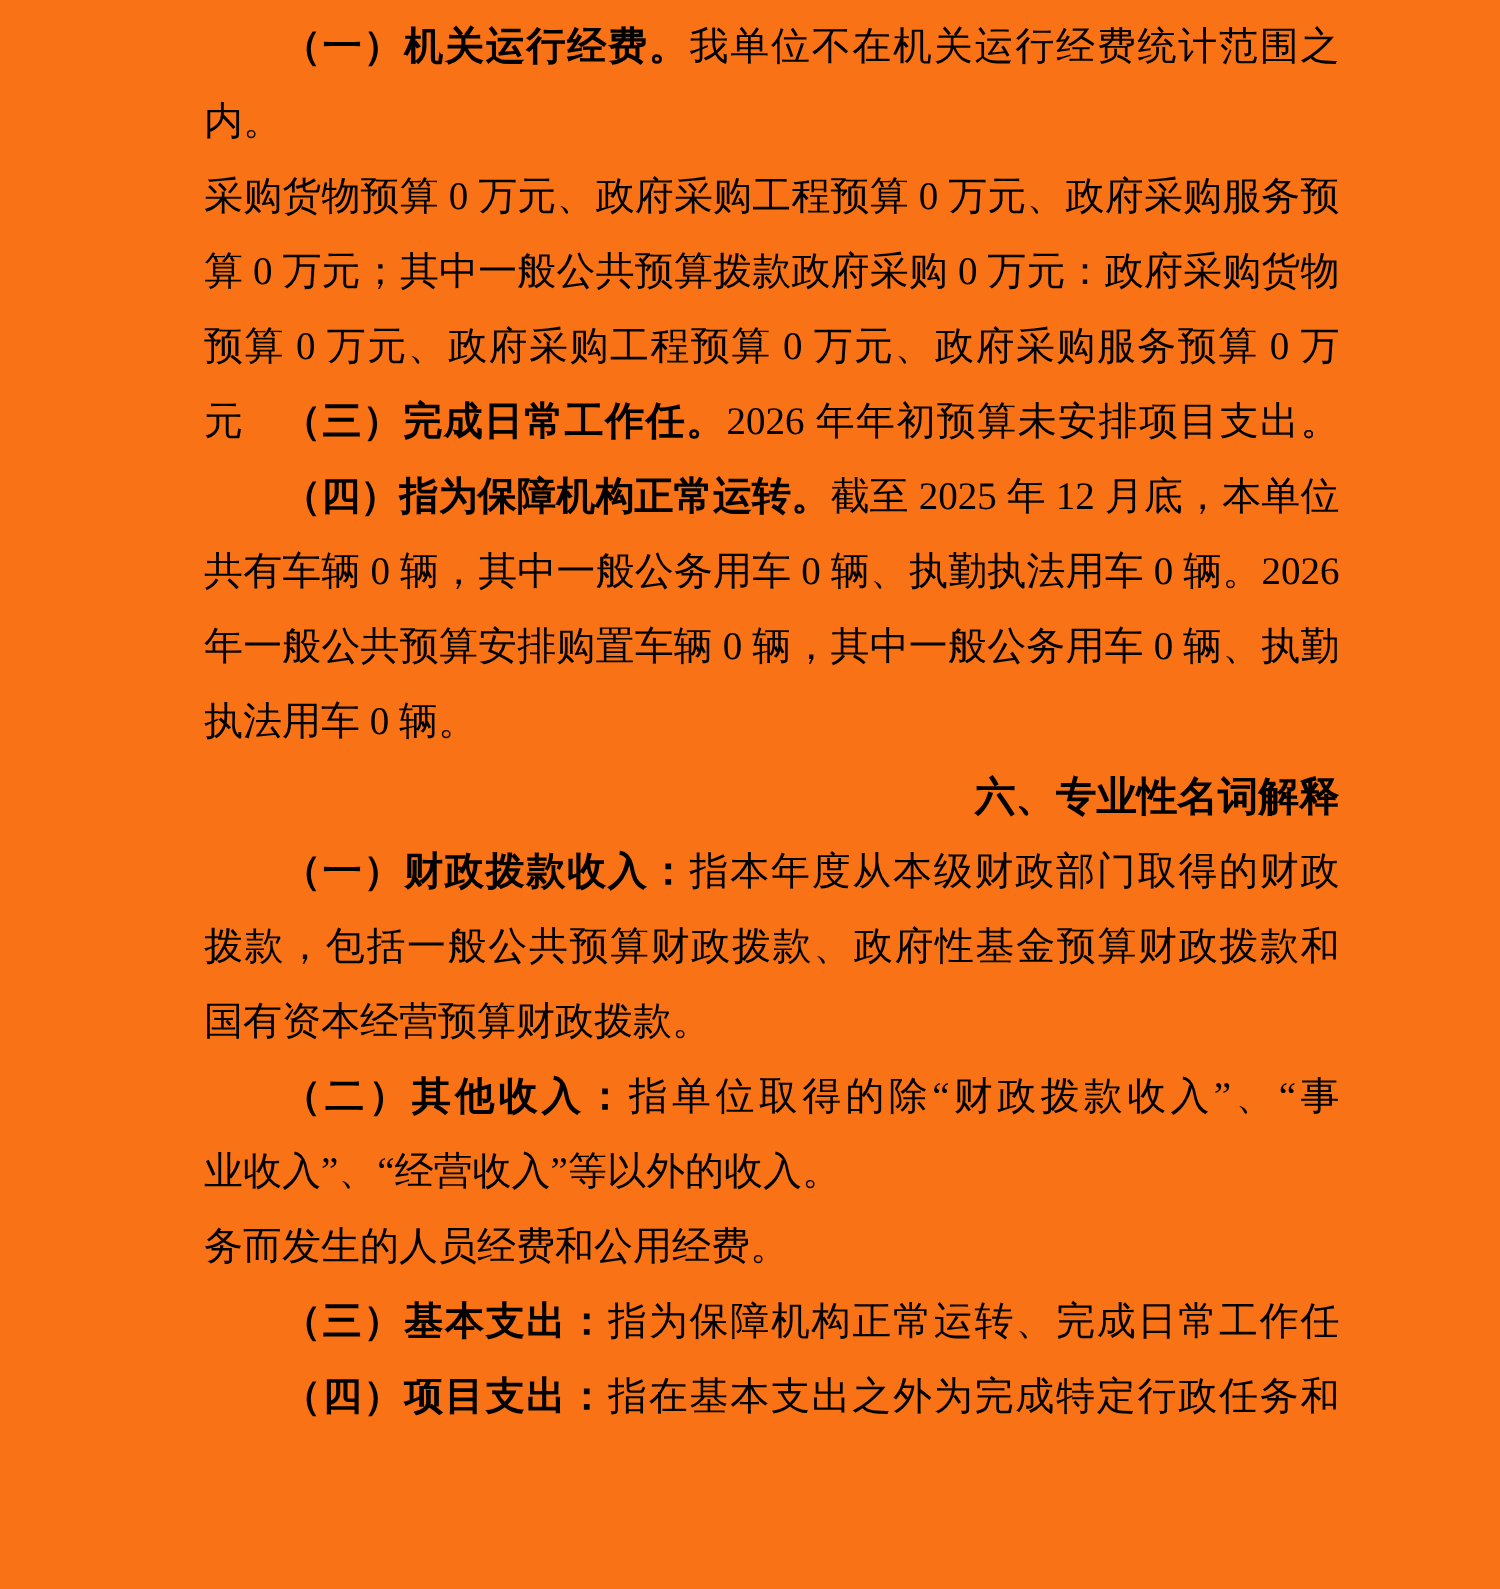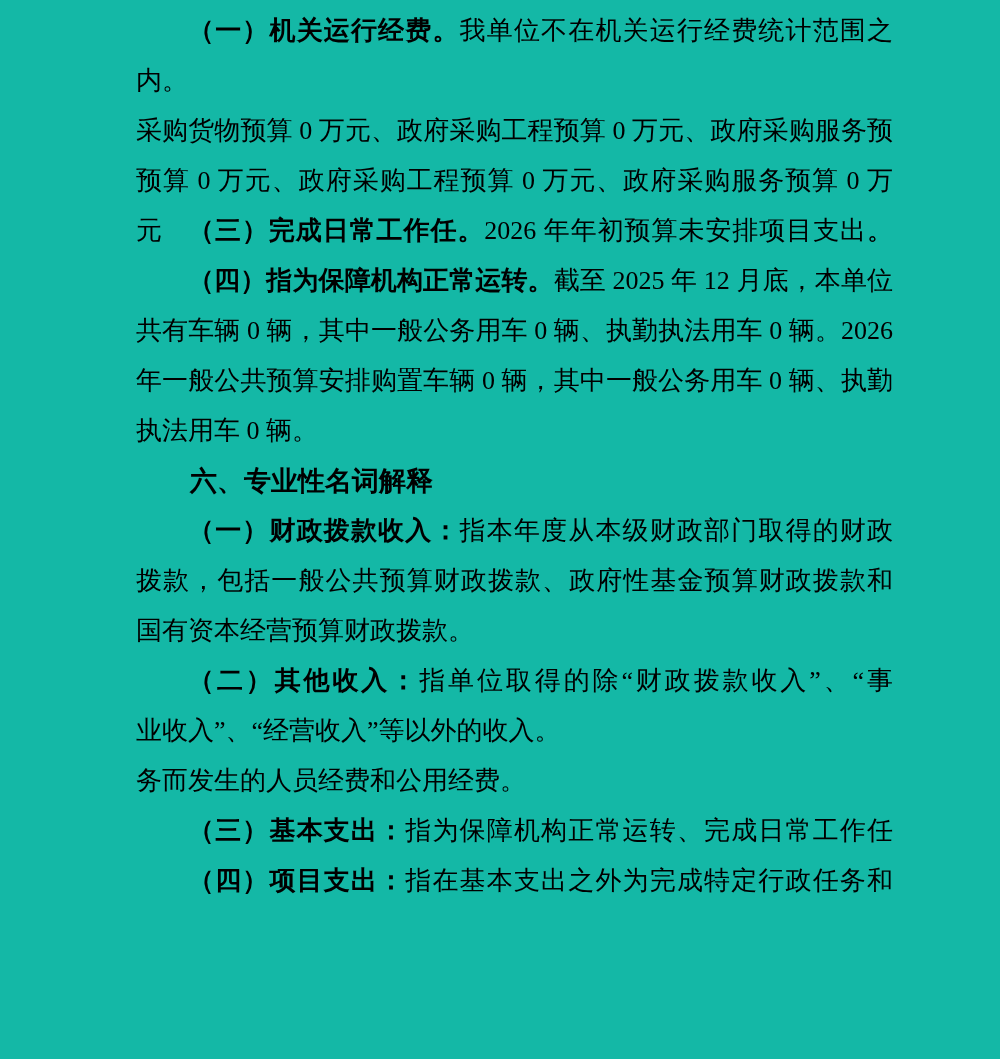--- a/index.html
+++ b/index.html
@@ -11,21 +11,21 @@
   }
   body {
     background: #ffffff;
     color: #000000;
     font-family: "Liberation Serif", "DejaVu Serif", serif;
   }
   .page {
     position: relative;
     width: 1000px;
     height: 1059px;
-    background: #14b8a6;
+    background: #f97316;
   }
   .doc {
     position: absolute;
     left: 136px;
     top: 6px;
     width: 757px;
   }
   .line {
     font-size: 26px;
     line-height: 50px;
@@ -35,38 +35,40 @@
     word-break: keep-all;
   }
   .line.justify {
     text-align: justify;
     text-align-last: justify;
     text-justify: inter-character;
     word-break: normal;
   }
   .line.indent {
     text-indent: 2em;
+    text-align: right;
   }
   .line .lead {
     font-weight: bold;
   }
   .line.heading {
     font-family: "Liberation Sans", "DejaVu Sans", sans-serif;
     font-weight: bold;
     font-size: 27px;
   }
 </style>
 </head>
 <body>
 
 <div class="page">
   <div class="doc">
       <div class="line justify indent"><span class="lead">（一）机关运行经费。</span><span>我单位不在机关运行经费统计范围之</span></div>
       <div class="line"><span>内。</span></div>
       <div class="line justify"><span>采购货物预算 0 万元、政府采购工程预算 0 万元、政府采购服务预</span></div>
+      <div class="line justify"><span>算 0 万元；其中一般公共预算拨款政府采购 0 万元：政府采购货物</span></div>
       <div class="line justify"><span>预算 0 万元、政府采购工程预算 0 万元、政府采购服务预算 0 万元。</span></div>
       <div class="line justify indent"><span class="lead">（三）完成日常工作任。</span><span>2026 年年初预算未安排项目支出。</span></div>
       <div class="line justify indent"><span class="lead">（四）指为保障机构正常运转。</span><span>截至 2025 年 12 月底，本单位</span></div>
       <div class="line justify"><span>共有车辆 0 辆，其中一般公务用车 0 辆、执勤执法用车 0 辆。2026</span></div>
       <div class="line justify"><span>年一般公共预算安排购置车辆 0 辆，其中一般公务用车 0 辆、执勤</span></div>
       <div class="line"><span>执法用车 0 辆。</span></div>
       <div class="line indent heading"><span>六、专业性名词解释</span></div>
       <div class="line justify indent"><span class="lead">（一）财政拨款收入：</span><span>指本年度从本级财政部门取得的财政</span></div>
       <div class="line justify"><span>拨款，包括一般公共预算财政拨款、政府性基金预算财政拨款和</span></div>
       <div class="line"><span>国有资本经营预算财政拨款。</span></div>

